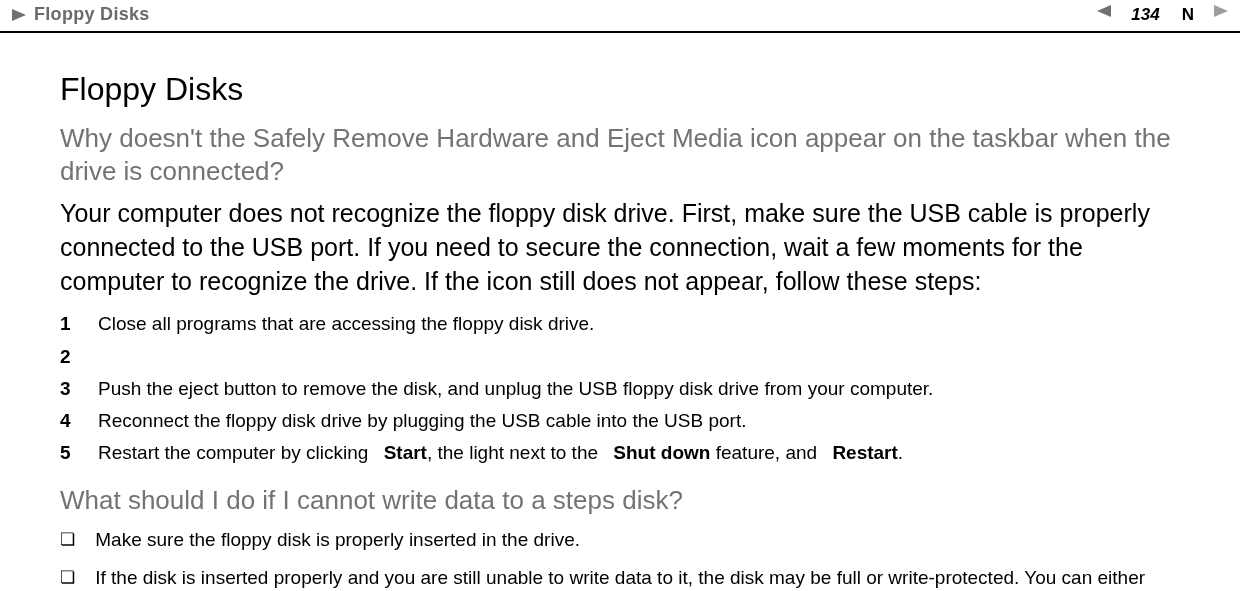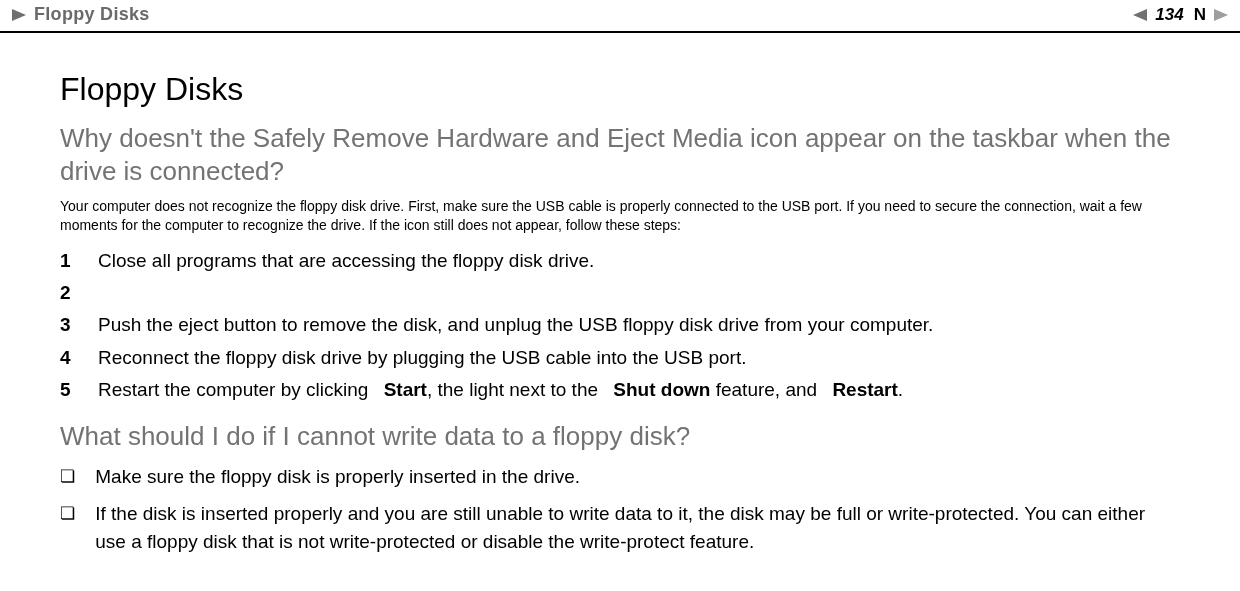--- a/index.html
+++ b/index.html
@@ -43,22 +43,21 @@
   }
   .breadcrumb {
     color: #6a6a6a;
     font-size: 18px;
     font-weight: bold;
     letter-spacing: 0.3px;
   }
   .header-right {
     margin-left: auto;
     display: flex;
-    align-items: center;
-    gap: 8px;
+    gap: 20px;
   }
   .page-number {
     font-weight: bold;
     font-style: italic;
     font-size: 17px;
     color: #000;
     padding-right: 2px;
   }
   .capital-n {
     font-weight: bold;
@@ -76,21 +75,21 @@
     margin: 16px 0 14px 0;
   }
   h2.question {
     font-size: 26px;
     font-weight: normal;
     color: #737373;
     margin: 10px 0 10px 0;
     line-height: 1.25;
   }
   p.body-text {
-    font-size: 14px;
+    font-size: 25px;
     margin: 8px 0 10px 0;
     line-height: 1.35;
   }
   ol.steps {
     list-style: none;
     padding: 0;
     margin: 0 0 14px 0;
   }
   ol.steps li {
     display: flex;
@@ -161,21 +160,21 @@
       <li>
         <span class="step-num">4</span>
         <span>Reconnect the floppy disk drive by plugging the USB cable into the USB port.</span>
       </li>
       <li>
         <span class="step-num">5</span>
         <span><span>Restart the computer by clicking </span><span class="bold">Start</span><span>, the light next to the </span><span class="bold">Shut down</span><span> feature, and </span><span class="bold">Restart</span><span>.</span></span>
       </li>
     </ol>
 
-    <h2 class="question">What should I do if I cannot write data to a floppy disk?</h2>
+    <h2 class="question">What should I do if I cannot write data to a steps disk?</h2>
 
     <ul class="bullets">
       <li>
         <span class="bullet-mark">❏</span>
         <span>Make sure the floppy disk is properly inserted in the drive.</span>
       </li>
       <li>
         <span class="bullet-mark">❏</span>
         <span>If the disk is inserted properly and you are still unable to write data to it, the disk may be full or write-protected. You can either use a floppy disk that is not write-protected or disable the write-protect feature.</span>
       </li>

